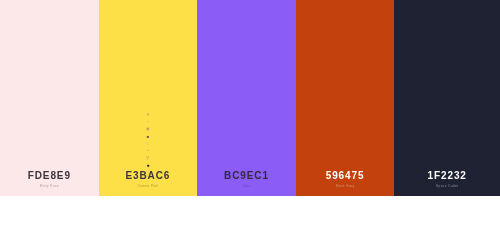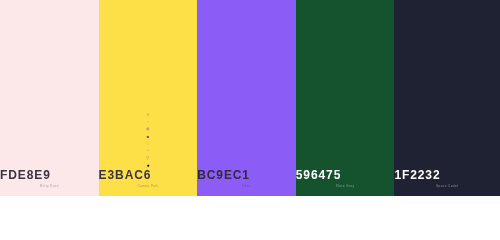--- a/index.html
+++ b/index.html
@@ -32,24 +32,24 @@
     position: absolute;
     left: 0;
     right: 0;
     bottom: 8px;
     text-align: center;
     line-height: 1;
   }
 
   .hex-label {
     display: block;
-    font-size: 12px;
+    font-size: 10px;
     font-weight: bold;
     letter-spacing: 0.9px;
-    text-align: left;
+    text-align: center;
     line-height: 1;
   }
 
   .sub-label {
     display: block;
     margin-top: 3.5px;
     font-size: 3.2px;
     letter-spacing: 0.35px;
     text-align: center;
     line-height: 1;
@@ -120,21 +120,21 @@
     </div>
   </div>
 
   <div class="swatch" style="background-color: #8b5cf6;">
     <div class="swatch-labels">
       <span class="hex-label" style="color: rgb(51, 43, 56);">BC9EC1</span>
       <span class="sub-label" style="color: rgb(51, 43, 56);">Lilac</span>
     </div>
   </div>
 
-  <div class="swatch" style="background-color: #14532d;">
+  <div class="swatch" style="background-color: #c2410c;">
     <div class="swatch-labels">
       <span class="hex-label" style="color: rgb(255, 255, 255);">596475</span>
       <span class="sub-label" style="color: rgb(255, 255, 255);">Slate Gray</span>
     </div>
   </div>
 
   <div class="swatch" style="background-color: rgb(31, 34, 50); padding-left: 7px;">
     <div class="swatch-labels">
       <span class="hex-label" style="color: rgb(255, 255, 255);">1F2232</span>
       <span class="sub-label" style="color: rgb(255, 255, 255);">Space Cadet</span>

